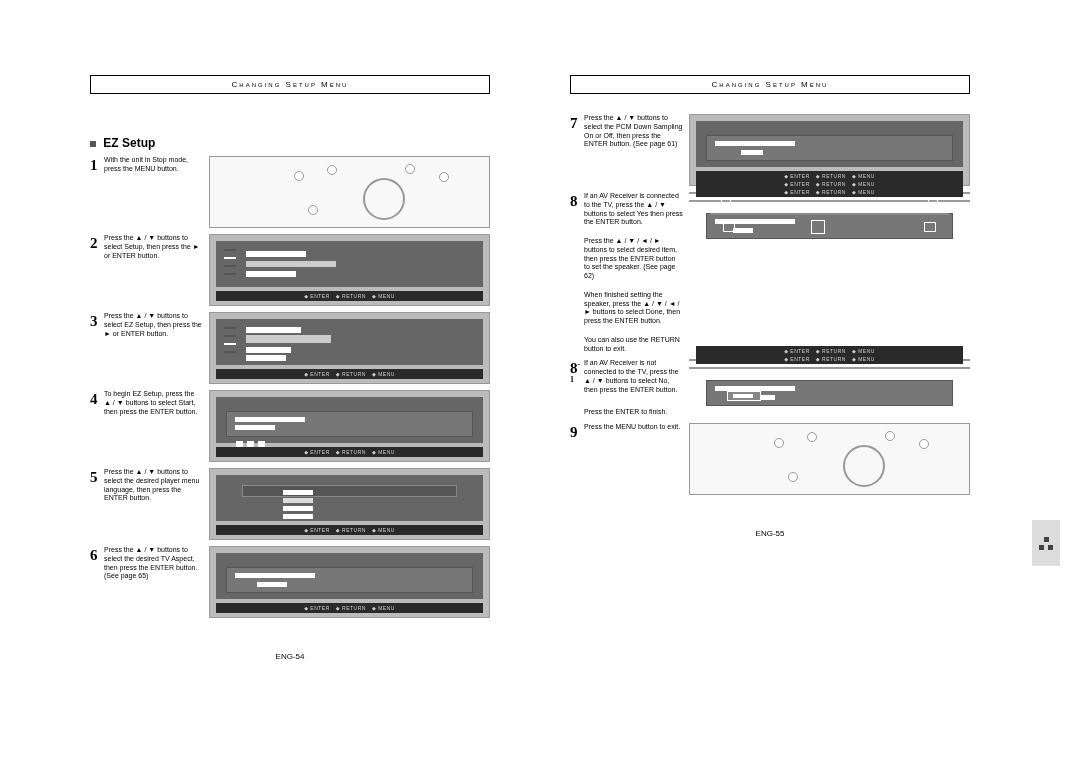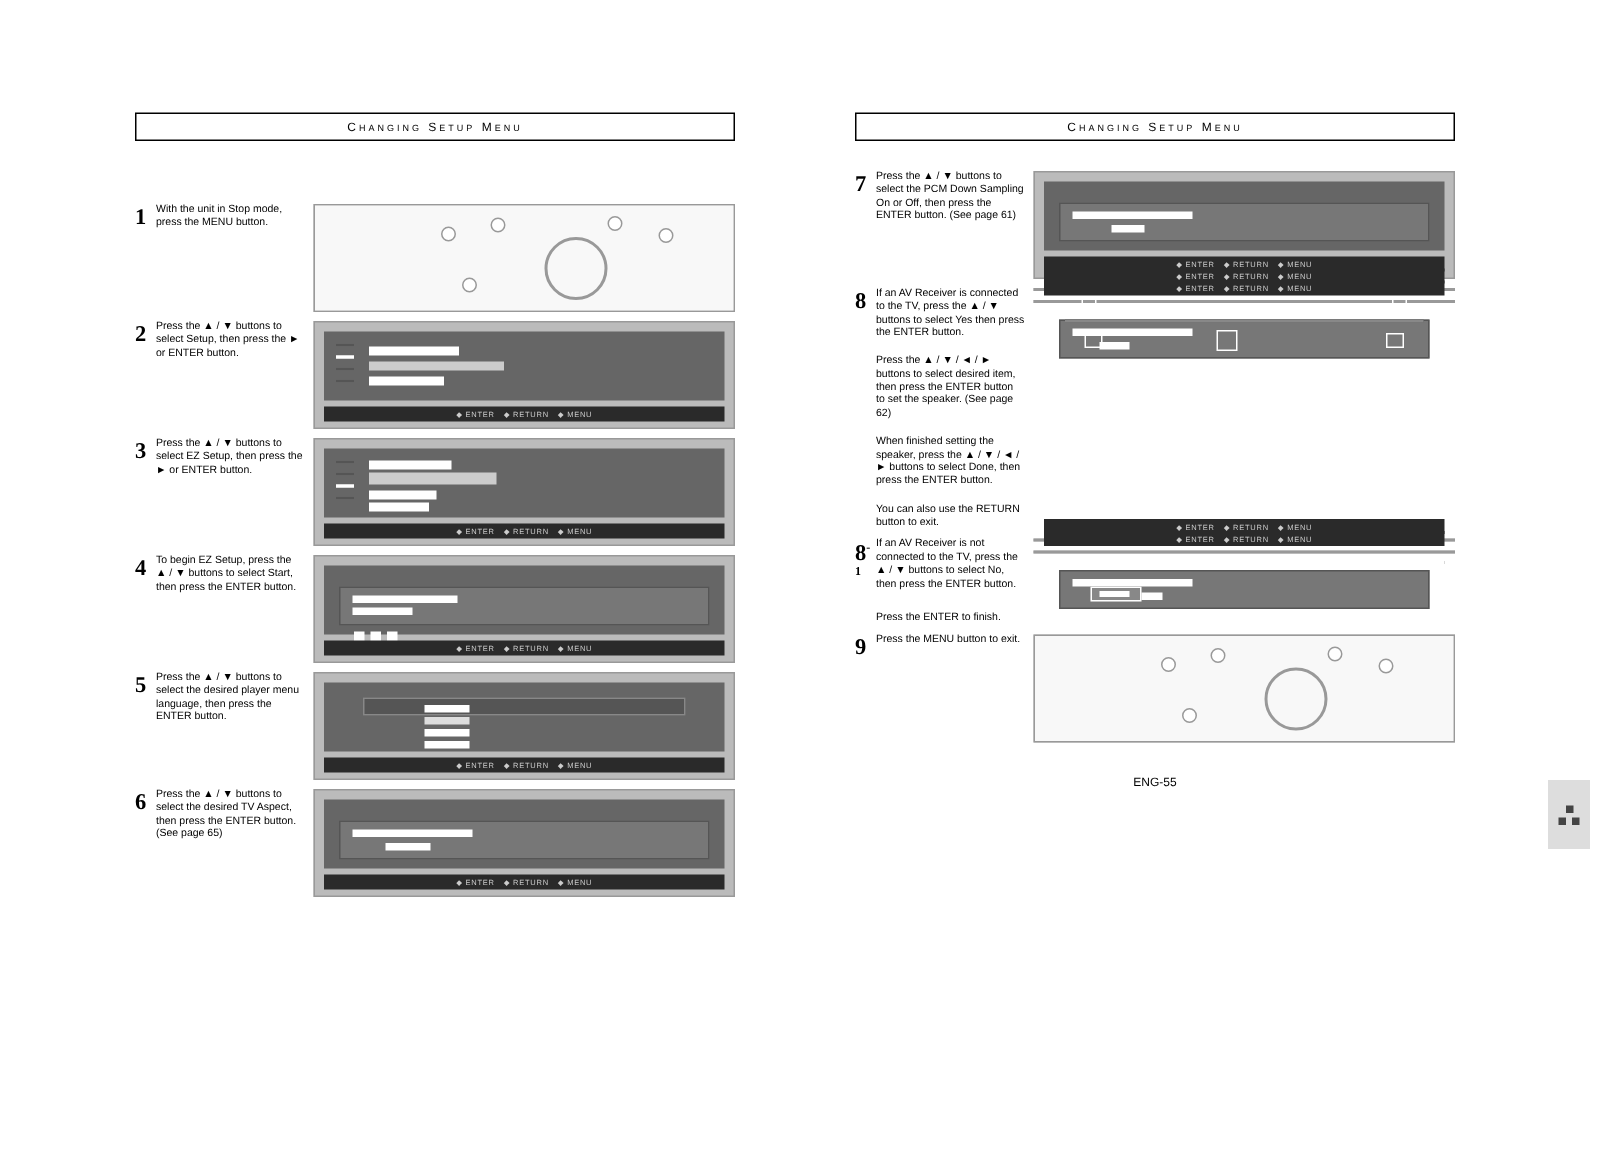--- a/index.html
+++ b/index.html
@@ -99,21 +99,21 @@
     left:55%; top:30%;
   }
   .remote-illus .btn {
     position:absolute;
     width:10px;height:10px;border:1.5px solid #999;border-radius:50%;
     background:#fff;
   }
   .page-num {
     text-align:center;
     font-size:8px;
-    margin-top:22px;
+    margin-top:34px;
   }
   .side-tab {
     position:absolute;
     right:20px;
     top:520px;
     width:28px;
     height:46px;
     background:#ddd;
     display:flex;
     flex-direction:column;
@@ -143,20 +143,24 @@
   }
   .popup .line{position:absolute;height:5px;background:#fff;}
 </style>
 </head>
 <body>
 
 <div class="page page-left">
   <div class="header-box">Changing Setup Menu</div>
 
   <div style="margin-top:42px;">
+    <div class="section-title">
+      <span class="dot"></span>
+      <span>EZ Setup</span>
+    </div>
 
     <div class="step">
       <div class="step-num">1</div>
       <div class="step-text">With the unit in Stop mode, press the MENU button.</div>
       <div class="step-img">
         <div class="remote-illus">
           <div class="pad"></div>
           <div class="btn" style="left:30%;top:20%"></div>
           <div class="btn" style="left:42%;top:12%"></div>
           <div class="btn" style="left:70%;top:10%"></div>
@@ -268,20 +272,21 @@
         </div>
         <div class="footer-bar">
           <span>◆ <span>ENTER</span></span>
           <span>◆ <span>RETURN</span></span>
           <span>◆ <span>MENU</span></span>
         </div>
       </div>
     </div>
 
   </div>
+  <div class="page-num">ENG-54</div>
 </div>
 
 <div class="page page-right">
   <div class="header-box">Changing Setup Menu</div>
 
   <div style="margin-top:8px;">
 
     <div class="step">
       <div class="step-num">7</div>
       <div class="step-text">Press the ▲ / ▼ buttons to select the PCM Down Sampling On or Off, then press the ENTER button. (See page 61)</div>

